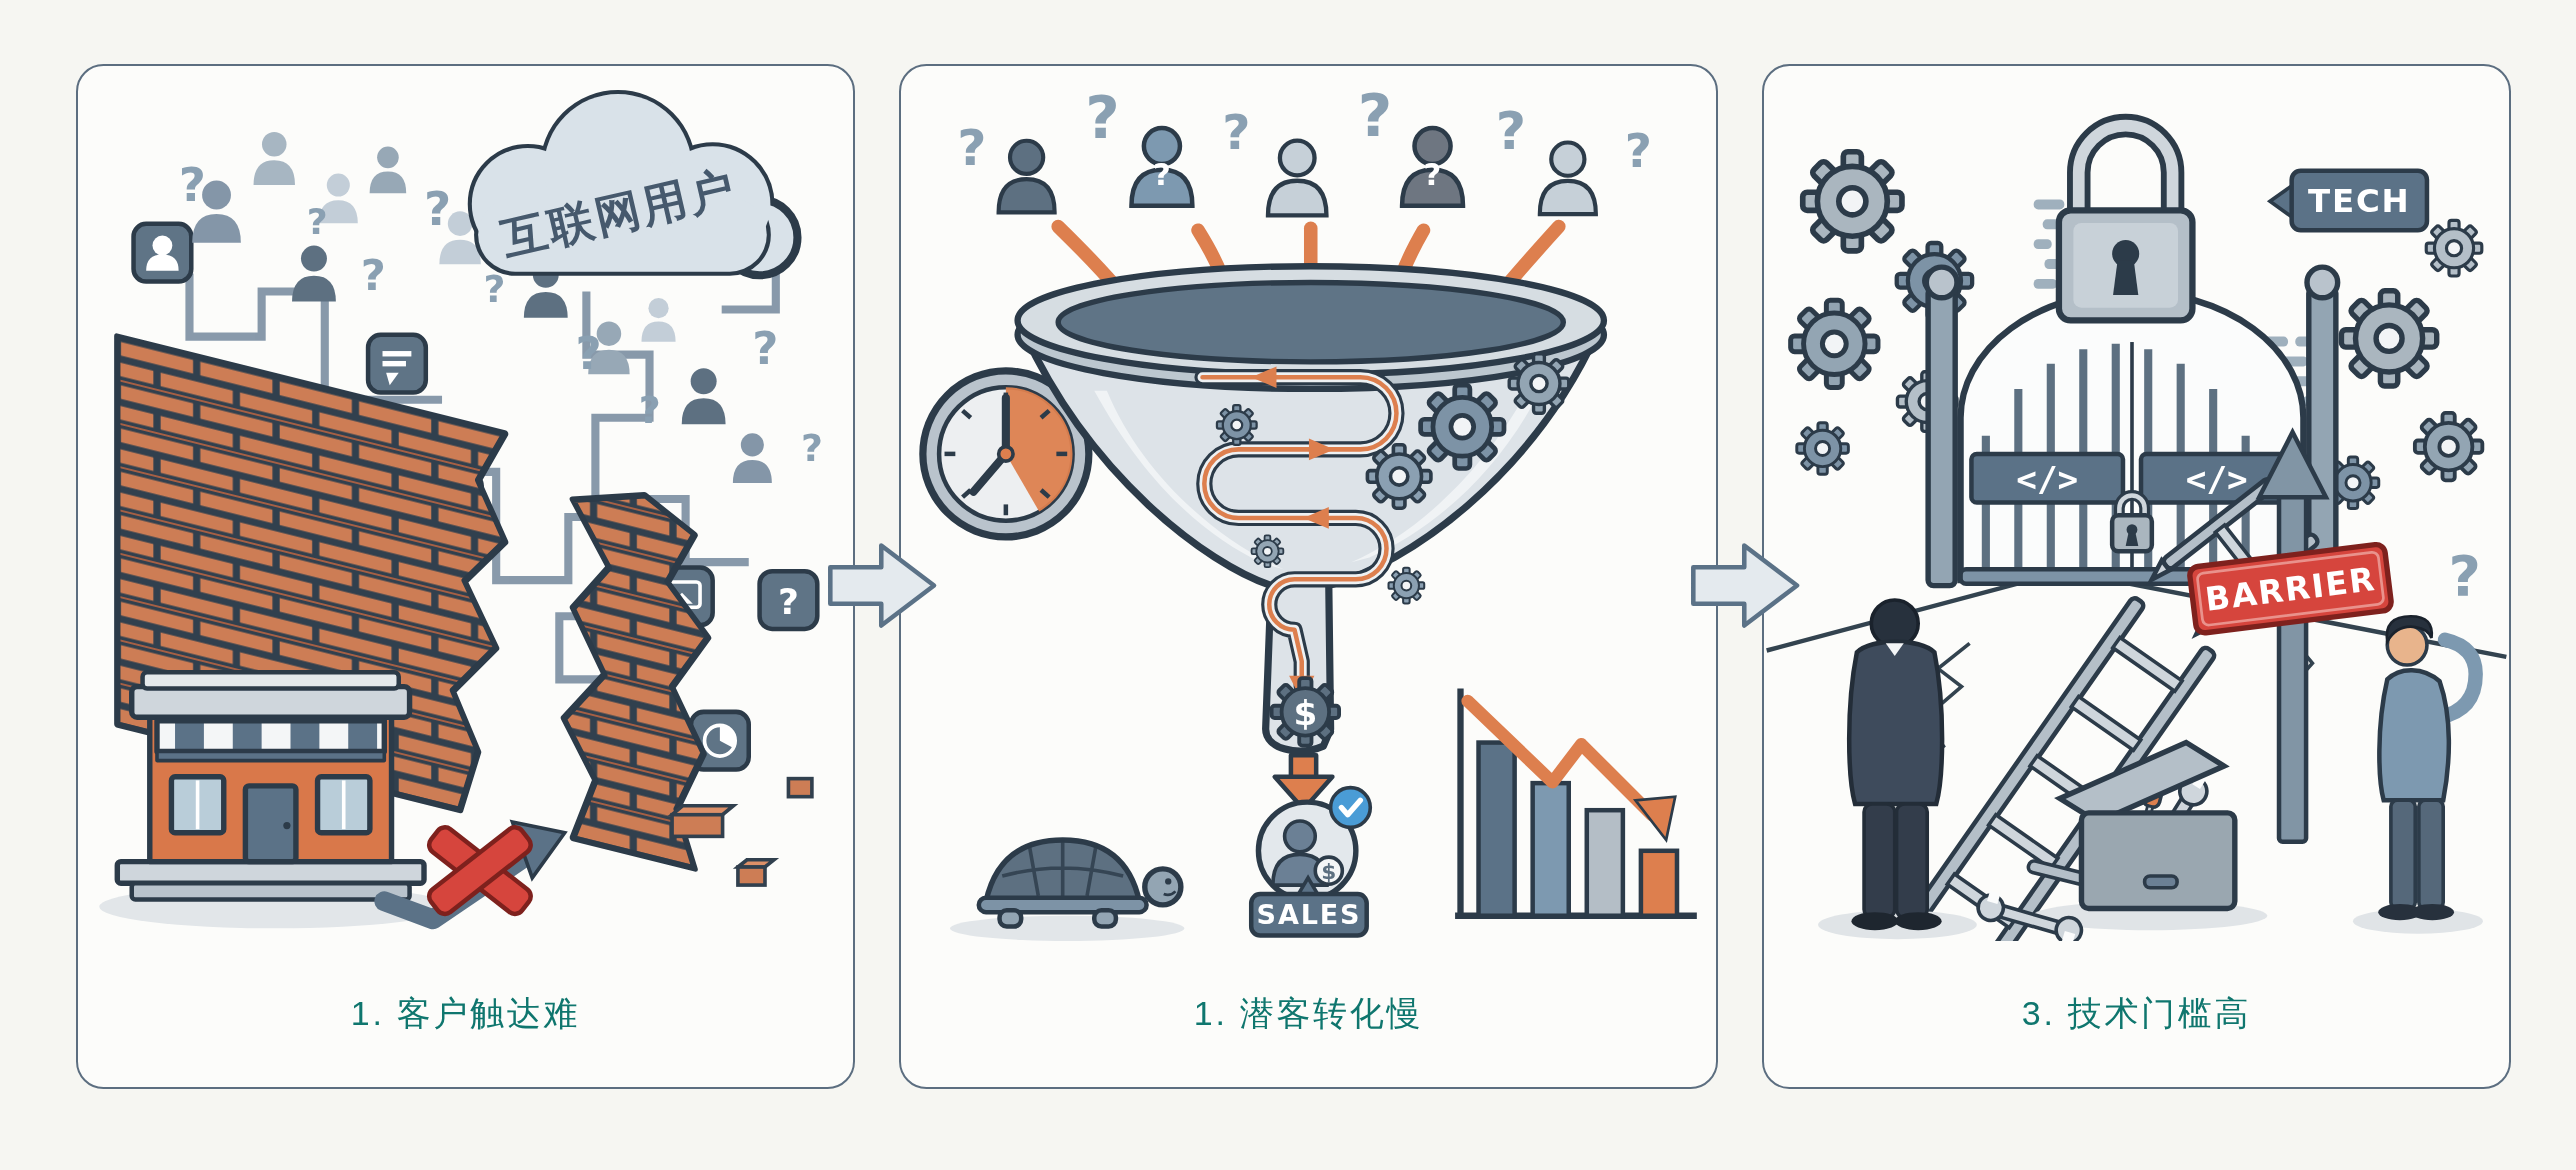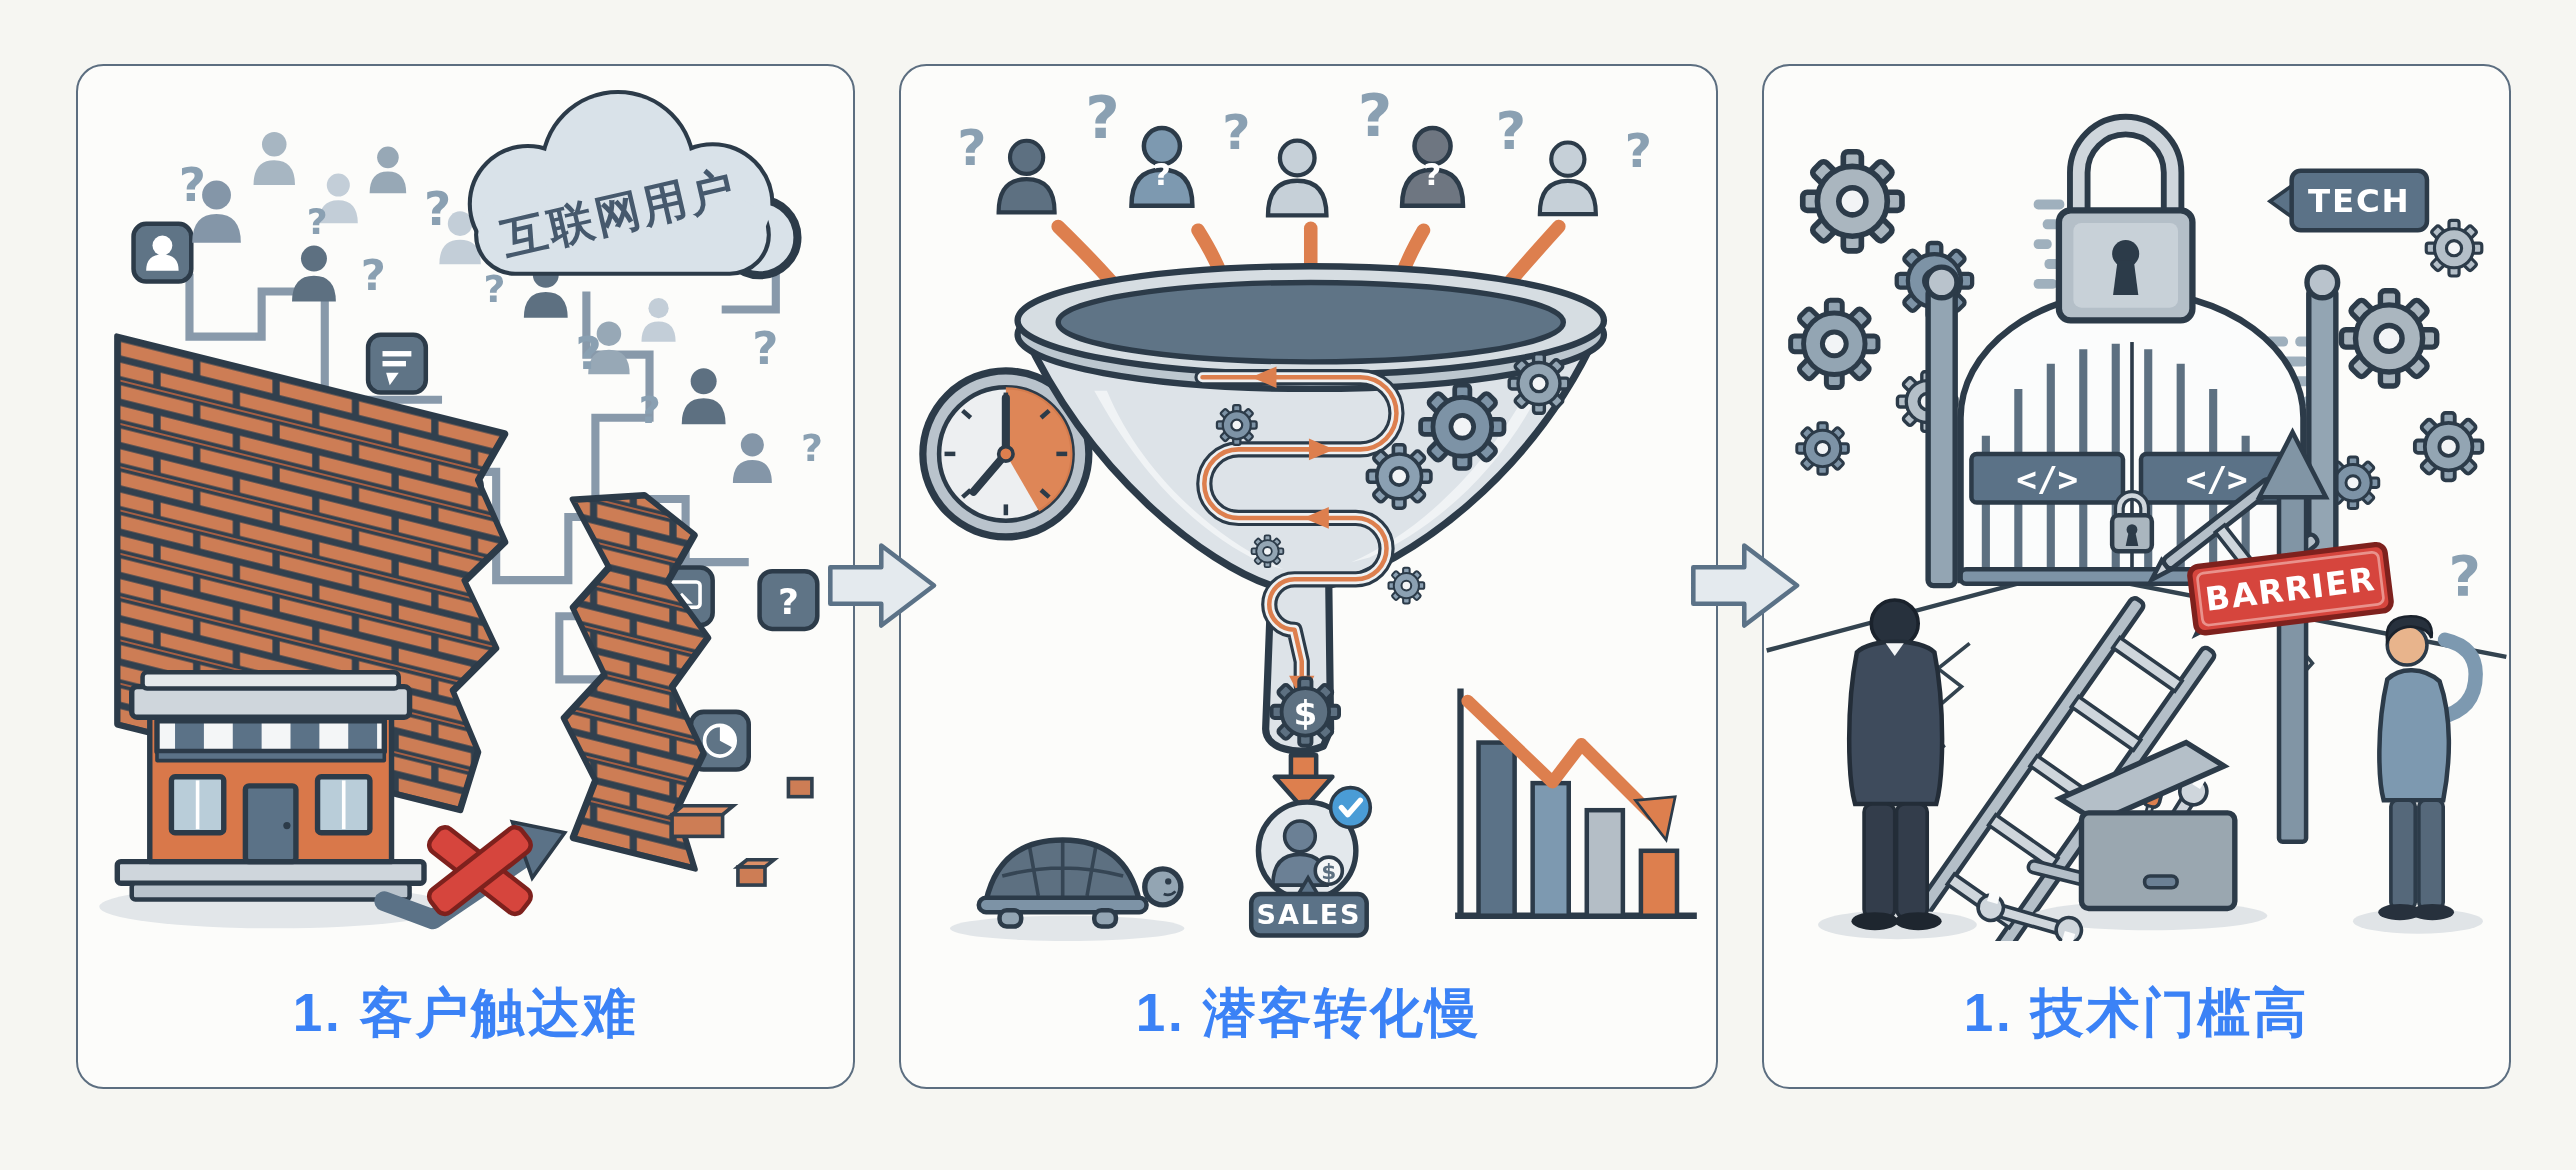--- a/index.html
+++ b/index.html
@@ -18,21 +18,21 @@
     display:flex;flex-direction:column;
   }
   .panel-1{left:76px;width:779px;}
   .panel-2{left:899px;width:819px;}
   .panel-3{left:1762px;width:749px;}
   .art{flex:1 1 auto;min-height:0;}
   .art svg{width:100%;height:100%;display:block;}
   .caption{
     height:146px;flex:0 0 146px;
     display:flex;align-items:center;justify-content:center;
-    font-size:53px;font-weight:bold;color:#3b82f6;letter-spacing:2.7px;
+    font-size:34px;font-weight:normal;color:#0f766e;letter-spacing:2.7px;
     font-family:"Liberation Sans", sans-serif;
   }
   .flow{position:absolute;top:540px;width:112px;height:91px;z-index:5;}
   text{font-family:"DejaVu Sans", sans-serif;}
   .q{font-weight:bold;fill:#8aa0b2;}
   .wq{font-weight:bold;fill:#ffffff;}
   .tagtxt{font-weight:bold;fill:#ffffff;letter-spacing:2px;}
   .codetxt{font-family:"DejaVu Sans Mono", monospace;font-weight:bold;fill:#ffffff;}
 </style>
 </head>
@@ -536,21 +536,21 @@
           <circle cx="70" cy="42" r="22" fill="#e8b48c" stroke="#2c3b49" stroke-width="4"></circle>
           <path d="M48,38 q-4,-28 26,-28 q26,0 23,24 q-4,-10 -18,-12 q-20,-3 -31,16 z" fill="#27313d" stroke="#1a222c" stroke-width="3"></path>
           <path d="M48,80 C36,132 38,192 44,214 L110,214 C118,172 120,122 106,82 C88,66 62,66 48,80 Z" fill="#7d99b0" stroke="#2c3b49" stroke-width="5"></path>
           <rect x="52" y="214" width="27" height="120" rx="7" fill="#55687a" stroke="#2c3b49" stroke-width="4"></rect>
           <rect x="83" y="214" width="27" height="120" rx="7" fill="#55687a" stroke="#2c3b49" stroke-width="4"></rect>
           <ellipse cx="62" cy="338" rx="24" ry="9" fill="#27313d"></ellipse>
           <ellipse cx="98" cy="338" rx="24" ry="9" fill="#27313d"></ellipse>
         </g>
       </svg>
     </div>
-    <div class="caption">1. 技术门槛高</div>
+    <div class="caption">3. 技术门槛高</div>
   </section>
 
   <svg class="flow" style="left:828px" viewBox="0 0 122 100">
     <polygon points="2,30 58,30 58,6 116,50 58,94 58,70 2,70" fill="#e4eaee" stroke="#5b7287" stroke-width="5" stroke-linejoin="round"></polygon>
   </svg>
   <svg class="flow" style="left:1691px" viewBox="0 0 122 100">
     <polygon points="2,30 58,30 58,6 116,50 58,94 58,70 2,70" fill="#e4eaee" stroke="#5b7287" stroke-width="5" stroke-linejoin="round"></polygon>
   </svg>
 
 </div>

